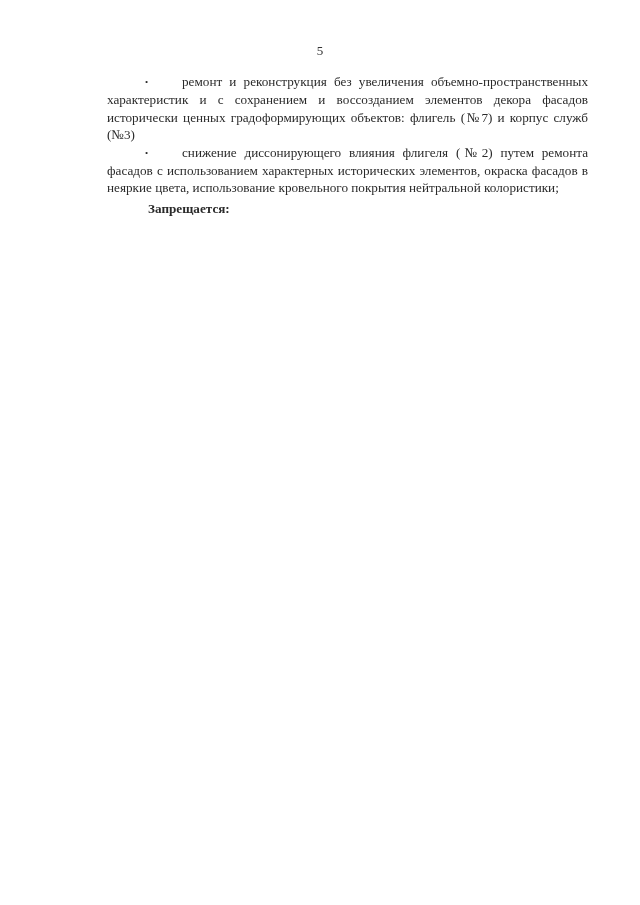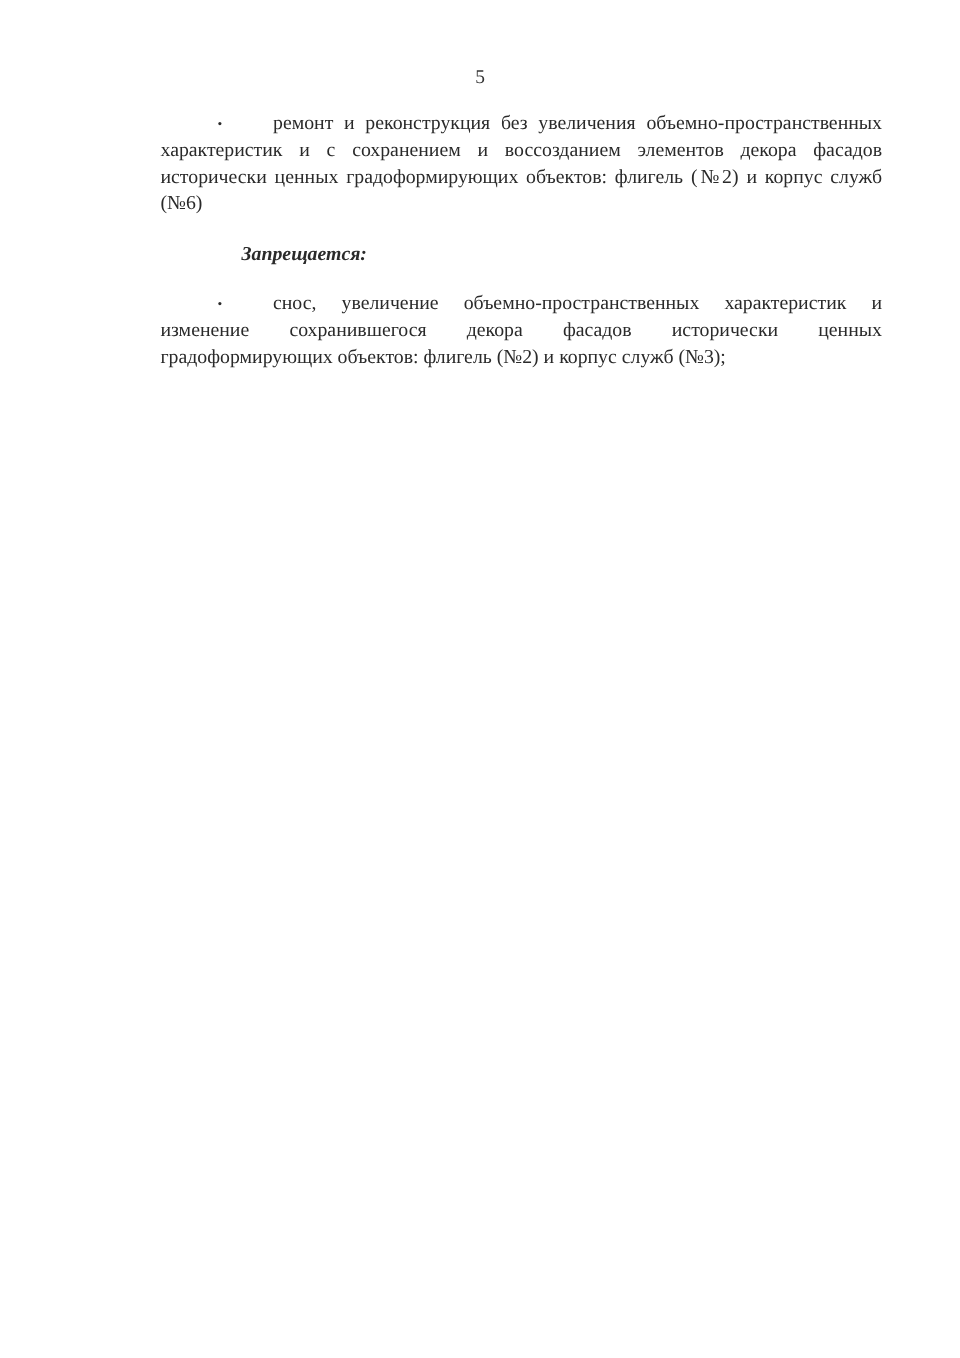--- a/index.html
+++ b/index.html
@@ -11,30 +11,30 @@
   .page-number {
     position: absolute; top: 43px; left: 0; width: 640px; text-align: center;
     font-size: 13px; color: #333;
   }
   .content {
     position: absolute; left: 107px; top: 73px; width: 481px;
     font-size: 13.2px; line-height: 17.4px;
   }
   .para { margin: 0; text-align: justify; text-indent: 38px; }
   .bullet { display: inline-block; width: 37px; text-indent: 0; font-size: 9px; vertical-align: 1px; }
-  .heading { margin: 16px; text-indent: 38px; font-weight: bold; font-style: italic; }
+  .heading { margin: 3px; text-indent: 38px; font-weight: bold; }
 </style>
 </head>
 <body>
 
 <div class="page">
   <div class="page-number">5</div>
 
   <div class="content">
     <p class="para">
-      <span class="bullet">•</span><span>ремонт и реконструкция без увеличения объемно-пространственных характеристик и с сохранением и воссозданием элементов декора фасадов исторически ценных градоформирующих объектов: флигель (№2) и корпус служб (№6)</span>
+      <span class="bullet">•</span><span>ремонт и реконструкция без увеличения объемно-пространственных характеристик и с сохранением и воссозданием элементов декора фасадов исторически ценных градоформирующих объектов: флигель (№7) и корпус служб (№3)</span>
+    </p>
+    <p class="para">
+      <span class="bullet">•</span><span>снижение диссонирующего влияния флигеля (№2) путем ремонта фасадов с использованием характерных исторических элементов, окраска фасадов в неяркие цвета, использование кровельного покрытия нейтральной колористики;</span>
     </p>
     <p class="heading">Запрещается:</p>
-    <p class="para">
-      <span class="bullet">•</span><span>снос, увеличение объемно-пространственных характеристик и изменение сохранившегося декора фасадов исторически ценных градоформирующих объектов: флигель (№2) и корпус служб (№3);</span>
-    </p>
   </div>
 </div>
 
 </body></html>

